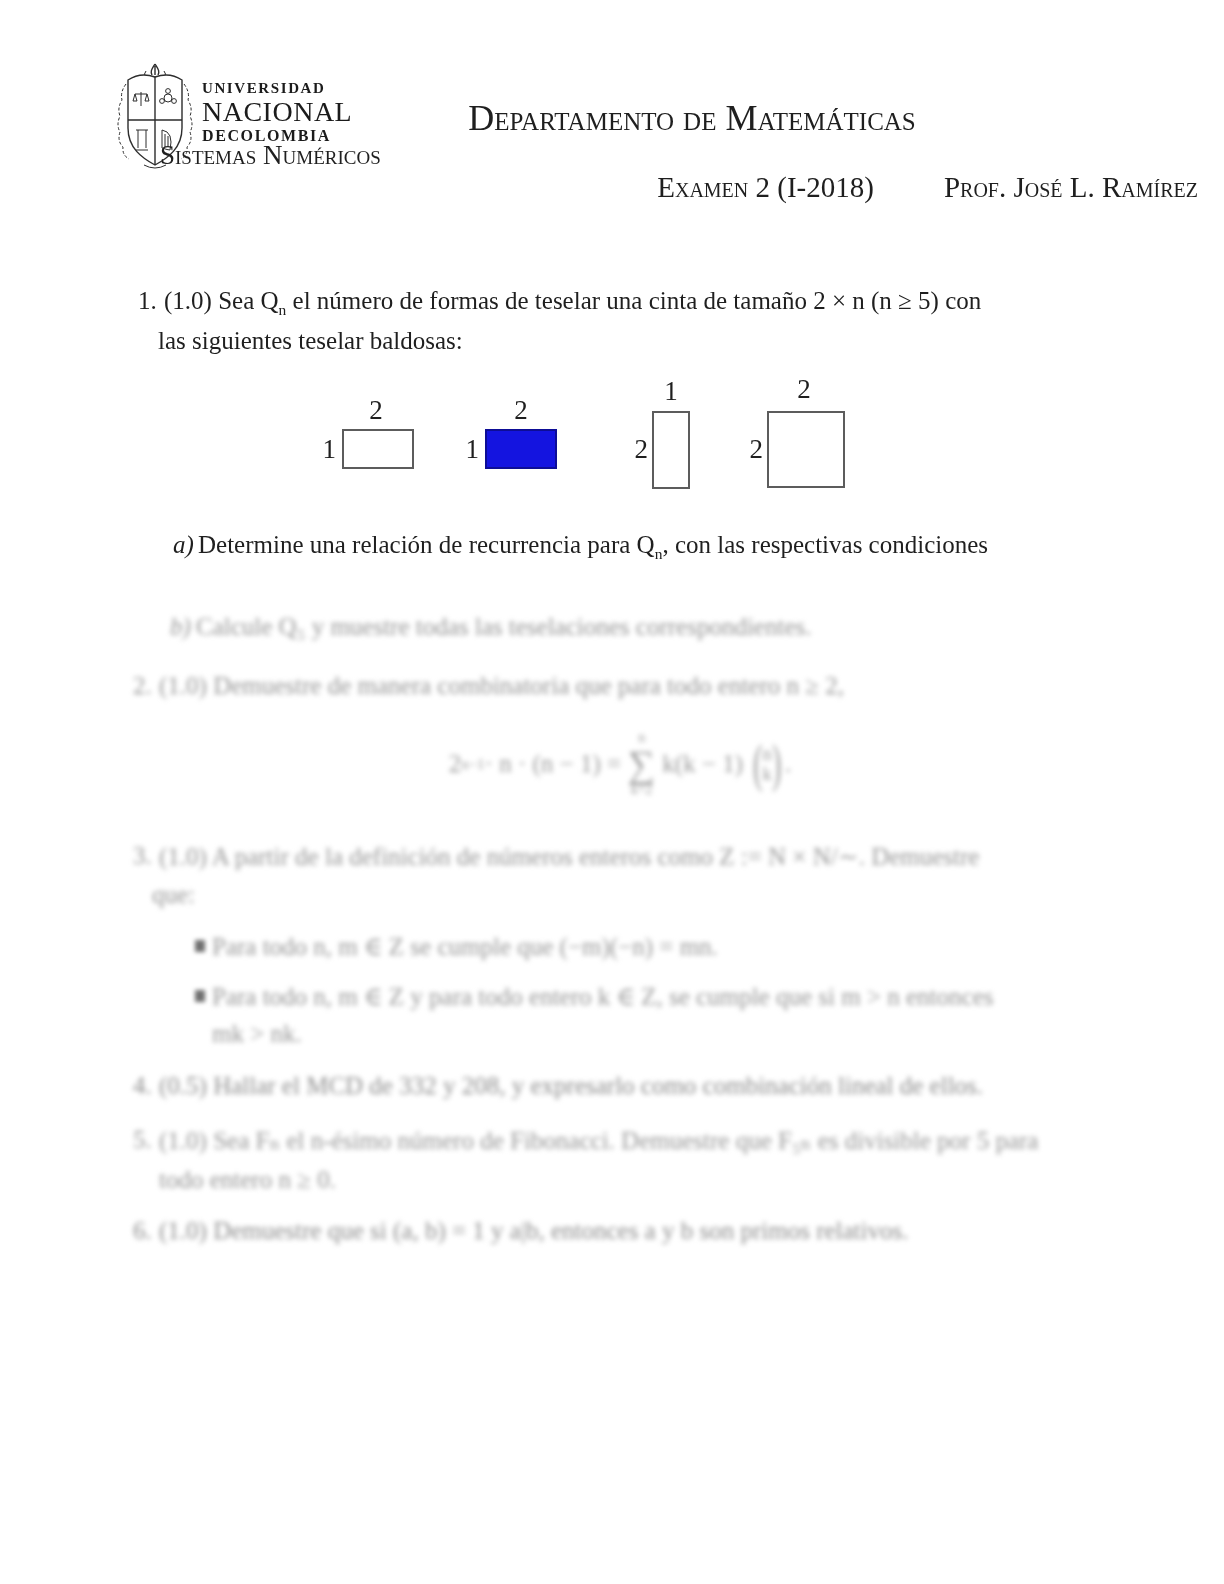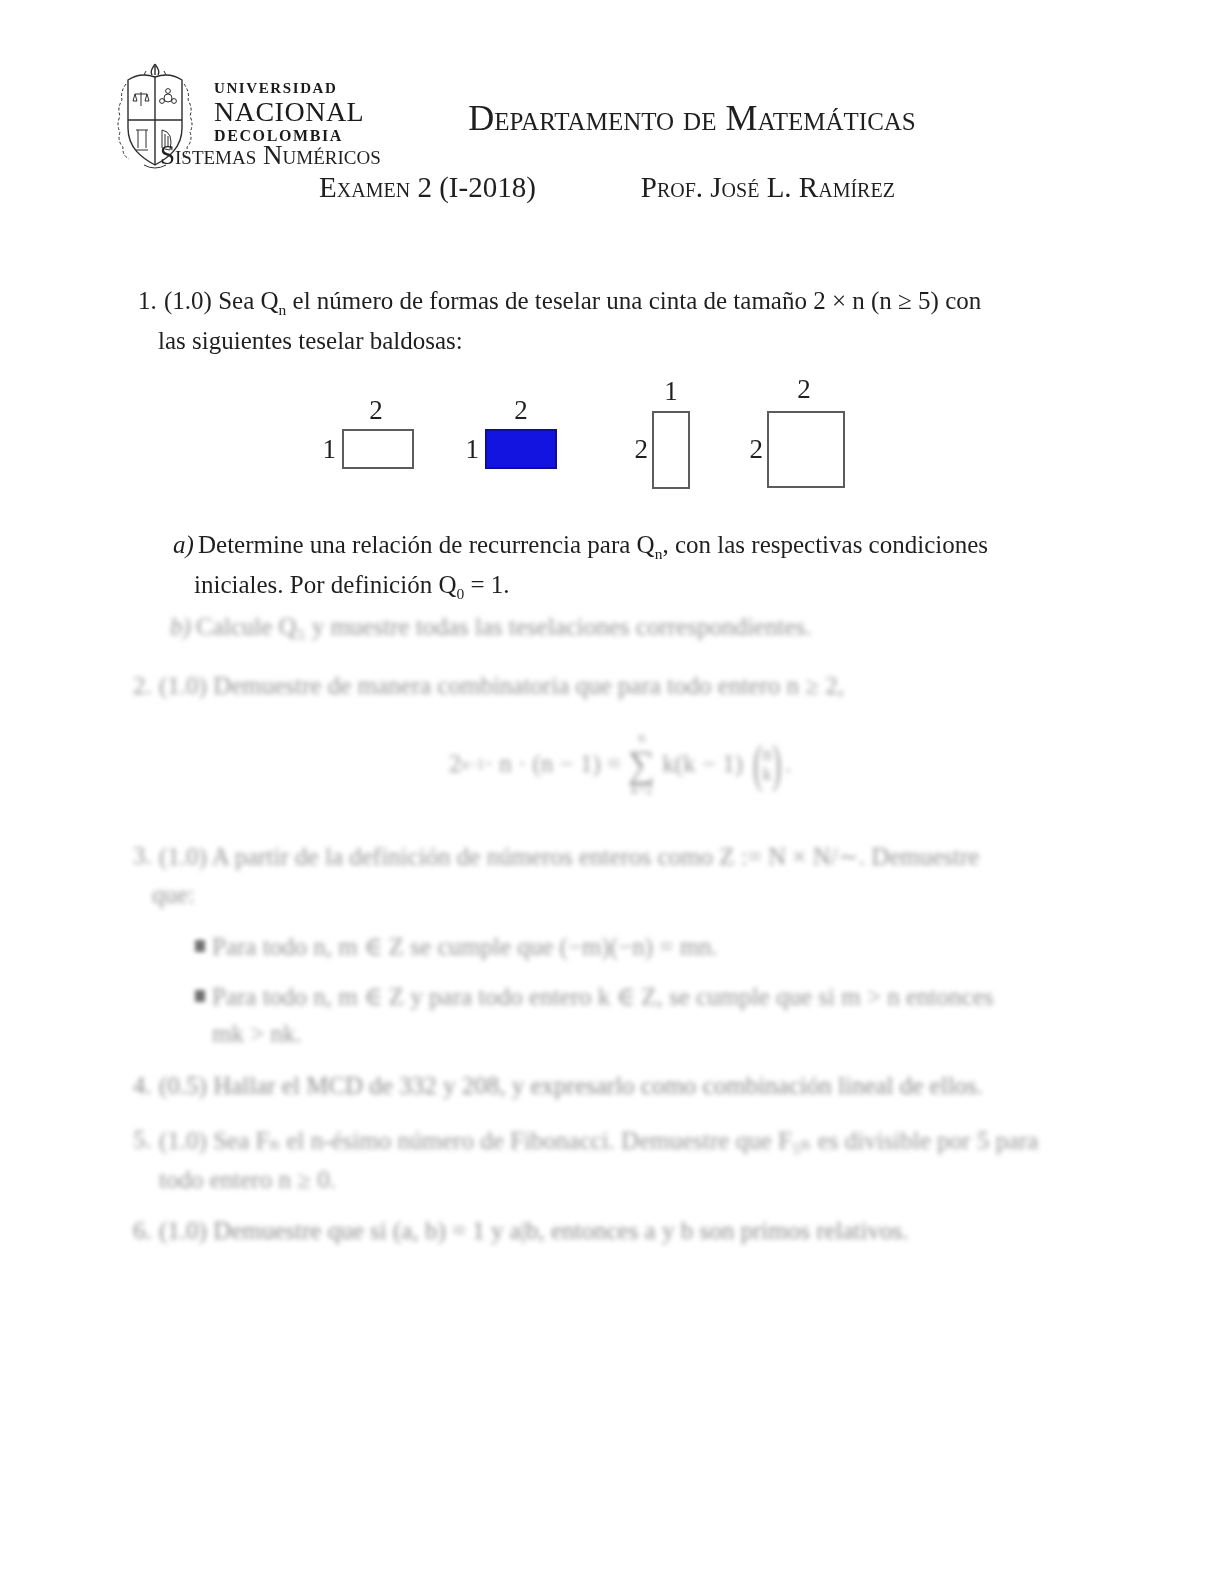--- a/index.html
+++ b/index.html
@@ -2,31 +2,31 @@
 <html><head>
 <meta charset="utf-8">
 <style>
   html,body{margin:0;padding:0;background:#ffffff;}
   .page{position:relative;width:1224px;height:1584px;background:#ffffff;overflow:hidden;
         font-family:"Liberation Serif","DejaVu Serif",serif;color:#1f1f1f;}
   .abs{position:absolute;white-space:nowrap;}
 
   
   .logo{position:absolute;left:116px;top:62px;display:flex;align-items:flex-start;}
-  .logo-text{margin-left:20px;padding-top:18px;color:#1b1b1b;}
+  .logo-text{margin-left:8px;padding-top:18px;color:#1b1b1b;}
   .lt1{font-size:15px;letter-spacing:1.6px;font-weight:600;}
   .lt2{font-size:28px;font-weight:400;letter-spacing:0.5px;line-height:1.05;}
   .lt3{font-size:16px;font-weight:700;letter-spacing:1.6px;line-height:1.2;}
 
   
   .sc{font-variant:small-caps;}
   .title1{left:160px;width:1064px;top:56px;font-size:36px;text-align:center;}
   .title2{left:160px;width:1064px;top:97px;font-size:36px;text-align:center;}
   .title3{left:160px;width:1064px;top:140px;font-size:27px;text-align:left;}
-  .examrow{left:8px;width:1198px;top:171px;font-size:29px;display:flex;justify-content:center;gap:105px;}
+  .examrow{left:0;width:1198px;top:171px;font-size:29px;display:flex;justify-content:flex-end;gap:70px;}
 
   .nombre{left:117px;top:222px;font-size:26px;letter-spacing:0.2px;}
 
   .body{font-size:25px;}
   sub{font-size:0.62em;}
   .it{font-style:italic;}
 
   
   .tile-rect{position:absolute;box-sizing:border-box;background:#ffffff;border:2px solid #5c5c5c;}
   .tlabel{position:absolute;font-size:27px;transform:translateX(-50%);}
@@ -117,21 +117,20 @@
     <span class="llabel" style="left:648px;top:434px">2</span>
     <div class="tile-rect" style="left:652px;top:411px;width:38px;height:78px"></div>
 
     <span class="tlabel" style="left:804px;top:374px">2</span>
     <span class="llabel" style="left:763px;top:434px">2</span>
     <div class="tile-rect" style="left:767px;top:411px;width:78px;height:77px"></div>
   </div>
 
   <span class="abs body it" style="left:173px;top:531px">a)</span>
   <span class="abs body" style="left:198px;top:531px"><span>Determine una relación de recurrencia para Q</span><sub>n</sub><span>, con las respectivas condiciones</span></span>
-  <span class="abs body" style="left:194px;top:571px"><span>iniciales. Por definición Q</span><sub>0</sub><span> = 1.</span></span>
 
   <span class="abs body it blurred" style="left:170px;top:613px">b)</span>
   <span class="abs body blurred" style="left:196px;top:613px">Calcule Q₅ y muestre todas las teselaciones correspondientes.</span>
 
   <span class="abs body blurred" style="left:133px;top:672px">2.</span>
   <span class="abs body blurred" style="left:159px;top:672px">(1.0) Demuestre de manera combinatoria que para todo entero n ≥ 2,</span>
 
   <div class="formula">
     <span>2</span>
       <span class="f-sup">n−1</span>

